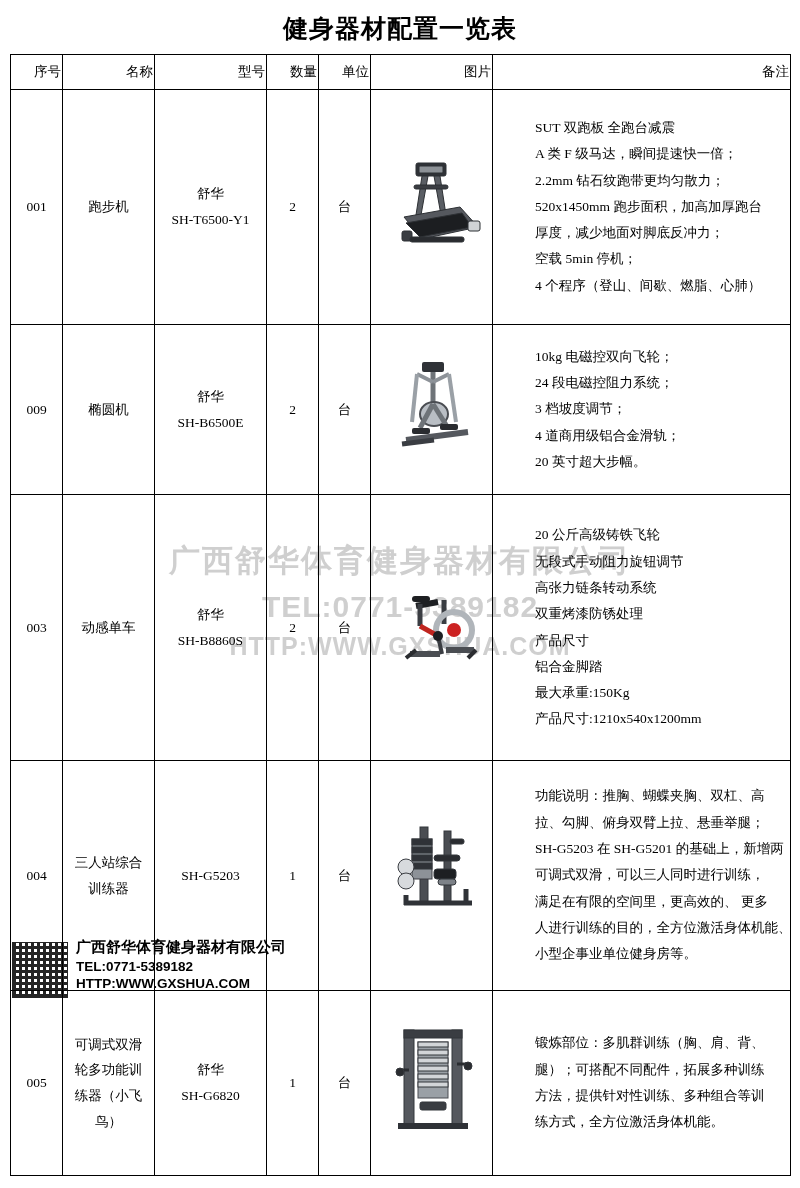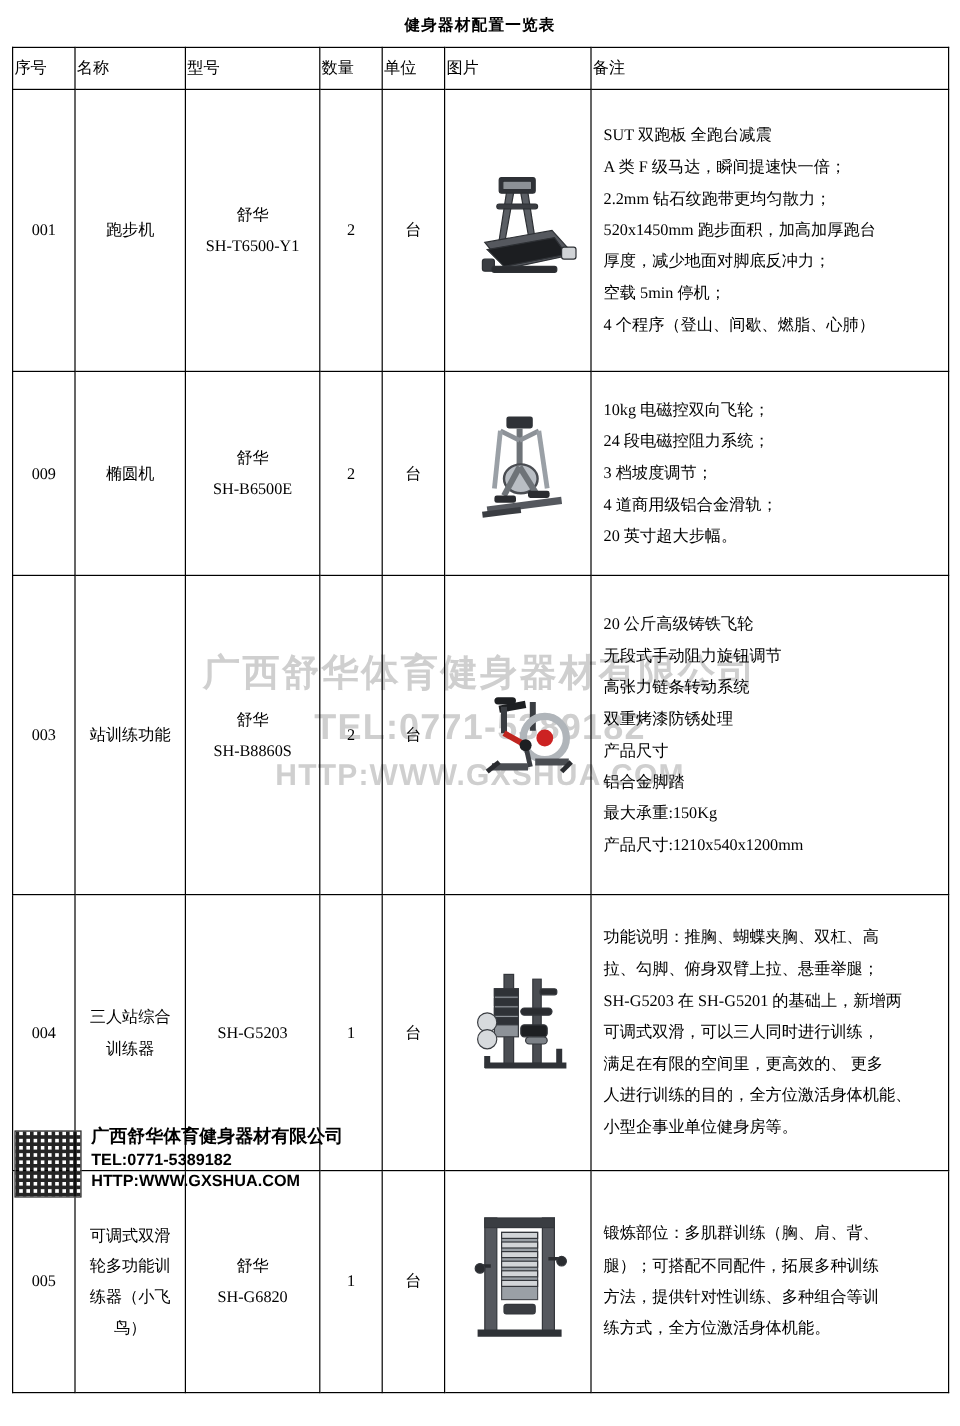--- a/index.html
+++ b/index.html
@@ -17,40 +17,40 @@
   }
   .page {
     position: relative;
     width: 800px;
     height: 1188px;
     box-sizing: border-box;
     padding: 8px 10px 0 10px;
   }
   .doc-title {
     text-align: center;
-    font-size: 13px;
+    font-size: 25px;
     font-weight: bold;
     letter-spacing: 1px;
     padding: 4px 0 9px 0;
     font-family: Liberation Serif, serif;
   }
   table.main {
     border-collapse: collapse;
     width: 780px;
     table-layout: fixed;
     position: relative;
     z-index: 2;
   }
   table.main td, table.main th {
     border: 1px solid #000;
     vertical-align: middle;
     font-size: 13.5px;
   }
   thead th {
-    text-align: left;
+    text-align: right;
     font-weight: normal;
     height: 32px;
     font-size: 14.5px;
     font-family: Liberation Mono, monospace;
   }
   td.c-idx, td.c-qty, td.c-unit {
     text-align: center;
   }
   td.c-name, td.c-model {
     text-align: center;
@@ -58,21 +58,21 @@
   }
   td.c-img {
     text-align: center;
     padding: 6px 2px;
   }
   td.c-note {
     padding: 8px 8px 8px 10px;
     line-height: 1.95;
     font-size: 13.5px;
   }
-  .note-line { white-space: nowrap; }
+  .note-line { white-space: nowrap; margin-left: 32px; }
 
   
   .watermark {
     position: absolute;
     left: 0;
     top: 540px;
     width: 800px;
     text-align: center;
     color: #cfcfcf;
     z-index: 1;
@@ -222,21 +222,21 @@
           <div class="note-line">24 段电磁控阻力系统；</div>
           <div class="note-line">3 档坡度调节；</div>
           <div class="note-line">4 道商用级铝合金滑轨；</div>
           <div class="note-line">20 英寸超大步幅。</div>
         </td>
       </tr>
 
       <tr style="height:266px">
         <td class="c-idx">003</td>
         <td class="c-name">
-          <div>站训练功能</div>
+          <div>动感单车</div>
         </td>
         <td class="c-model">
           <div>舒华</div>
           <div>SH-B8860S</div>
         </td>
         <td class="c-qty">2</td>
         <td class="c-unit">台</td>
         <td class="c-img">
           <svg class="prod" width="112" height="120" viewBox="0 0 112 120">
             <g fill="none" stroke="#2f3237" stroke-width="4">

